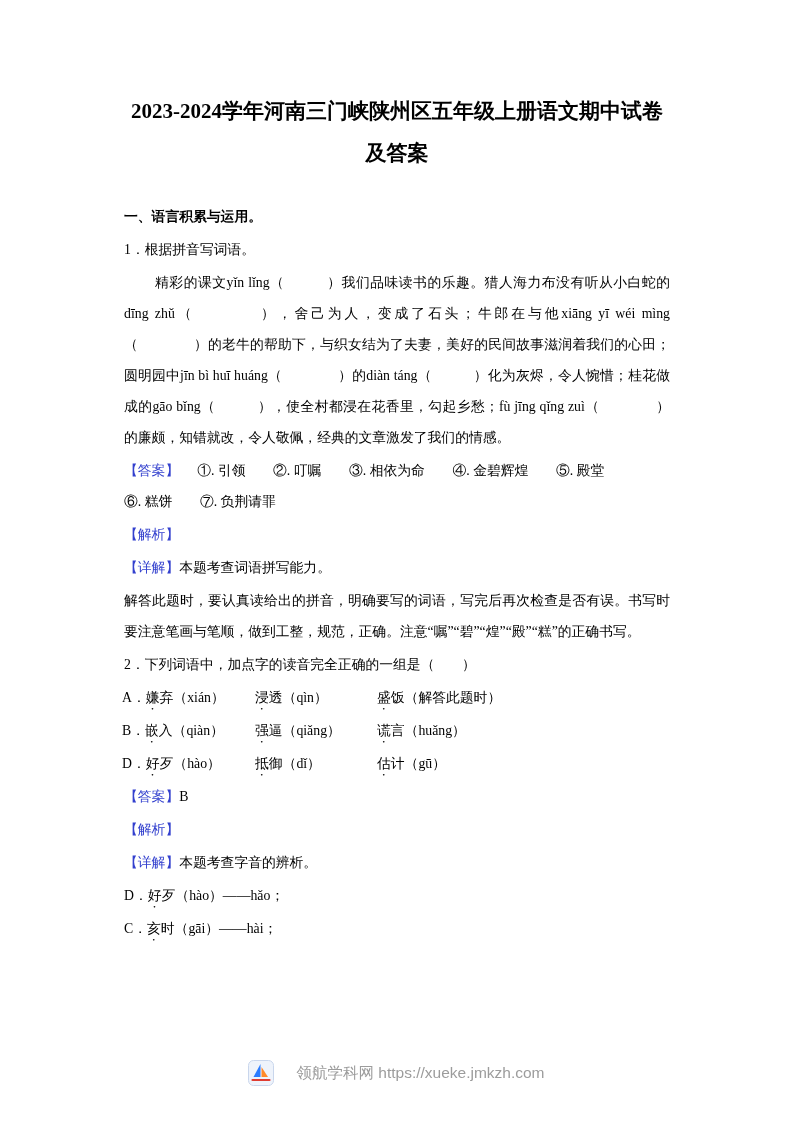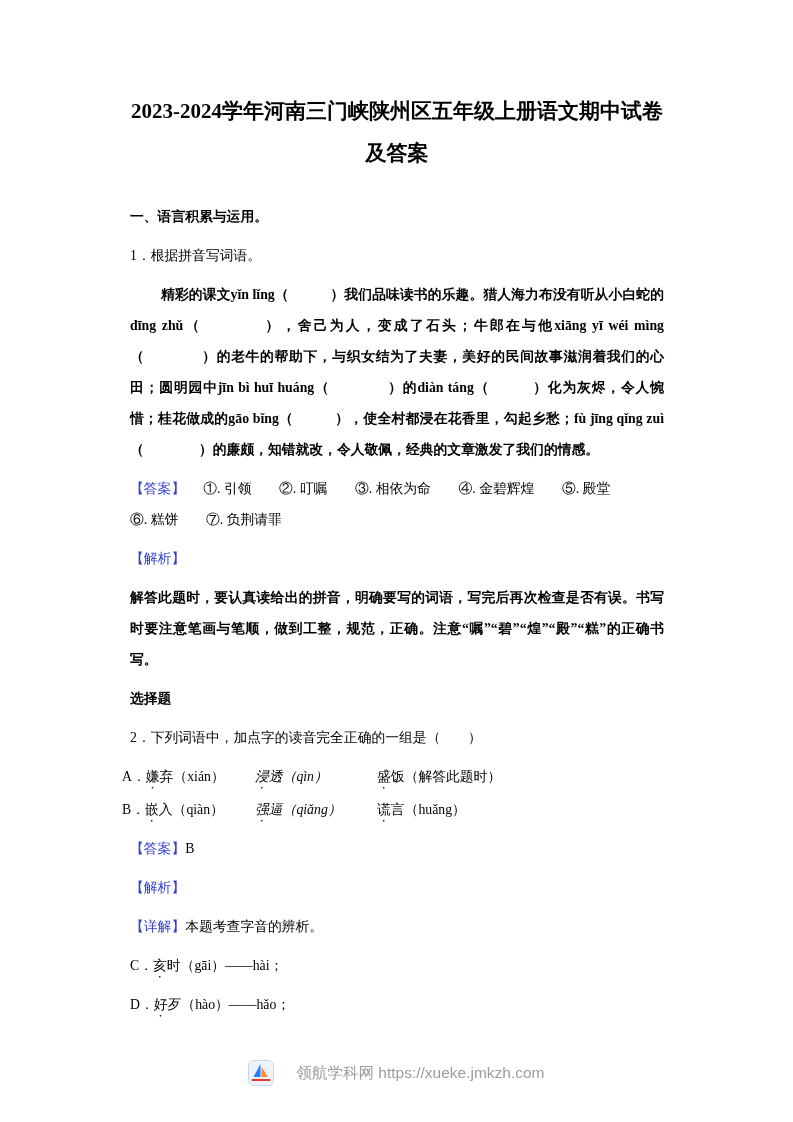--- a/index.html
+++ b/index.html
@@ -16,30 +16,30 @@
     padding: 90px 121px 12px 122px;
     overflow: hidden;
   }
   .title {
     margin: 0 0 27px 0;
     font-size: 21px;
     font-weight: 700;
     text-align: center;
     line-height: 42px;
   }
-  p.line { margin: 8px; line-height: 31px; }
+  p.line { margin: 2px; line-height: 31px; }
   .bold { font-weight: 700; }
-  .justify { text-align: justify; font-weight: bold; }
+  .justify { text-align: justify; }
   .passage { text-indent: 2.25em; }
   .marker { color: var(--marker-blue); }
   .marker.gap { margin-right: 18px; }
   .opt-row { line-height: 31px; margin: 0 0 2px 0; white-space: nowrap; }
   .cell { display: inline-block; }
   .cell.c1 { width: 133px; }
-  .cell.c2 { width: 122px; font-style: italic; }
+  .cell.c2 { width: 122px; }
   .dotchar {
     text-emphasis: filled dot;
     -webkit-text-emphasis: filled dot;
     text-emphasis-position: under right;
     -webkit-text-emphasis-position: under;
   }
   .footer {
     position: absolute; left: 0; bottom: 36px; width: 100%;
     display: flex; align-items: center; justify-content: center; gap: 22px;
     color: var(--footer-gray);
@@ -58,47 +58,50 @@
   <p class="line bold">一、语言积累与运用。</p>
 
   <p class="line">1．根据拼音写词语。</p>
 
   <p class="line justify passage">精彩的课文yǐn lǐng（　　　）我们品味读书的乐趣。猎人海力布没有听从小白蛇的dīng zhǔ（　　　　），舍己为人，变成了石头；牛郎在与他xiāng yī wéi mìng（　　　　）的老牛的帮助下，与织女结为了夫妻，美好的民间故事滋润着我们的心田；圆明园中jīn bì huī huáng（　　　　）的diàn táng（　　　）化为灰烬，令人惋惜；桂花做成的gāo bǐng（　　　），使全村都浸在花香里，勾起乡愁；fù jīng qǐng zuì（　　　　）的廉颇，知错就改，令人敬佩，经典的文章激发了我们的情感。</p>
 
   <p class="line"><span class="marker gap">【答案】</span><span>①. 引领　　②. 叮嘱　　③. 相依为命　　④. 金碧辉煌　　⑤. 殿堂</span><br><span>⑥. 糕饼　　⑦. 负荆请罪</span></p>
 
   <p class="line"><span class="marker">【解析】</span></p>
 
+  <p class="line"><span class="marker">【详解】</span><span>本题考查词语拼写能力。</span></p>
 
   <p class="line justify">解答此题时，要认真读给出的拼音，明确要写的词语，写完后再次检查是否有误。书写时要注意笔画与笔顺，做到工整，规范，正确。注意“嘱”“碧”“煌”“殿”“糕”的正确书写。</p>
 
-  <p class="line bold">选择题</p>
 
   <p class="line">2．下列词语中，加点字的读音完全正确的一组是（　　）</p>
 
   <div class="opt-row">
     <span class="cell c1"><span>A．</span><span class="dotchar">嫌</span><span>弃（xián）</span></span><span class="cell c2"><span></span><span class="dotchar">浸</span><span>透（qìn）</span></span><span class="cell c3"><span></span><span class="dotchar">盛</span><span>饭（解答此题时）</span></span>
   </div>
 
   <div class="opt-row">
     <span class="cell c1"><span>B．</span><span class="dotchar">嵌</span><span>入（qiàn）</span></span><span class="cell c2"><span></span><span class="dotchar">强</span><span>逼（qiǎng）</span></span><span class="cell c3"><span></span><span class="dotchar">谎</span><span>言（huǎng）</span></span>
   </div>
 
 
+  <div class="opt-row">
+    <span class="cell c1"><span>D．</span><span class="dotchar">好</span><span>歹（hào）</span></span><span class="cell c2"><span></span><span class="dotchar">抵</span><span>御（dǐ）</span></span><span class="cell c3"><span></span><span class="dotchar">估</span><span>计（gū）</span></span>
+  </div>
 
   <p class="line"><span class="marker">【答案】</span><span>B</span></p>
 
   <p class="line"><span class="marker">【解析】</span></p>
 
   <p class="line"><span class="marker">【详解】</span><span>本题考查字音的辨析。</span></p>
 
 
+  <p class="line"><span>D．</span><span class="dotchar">好</span><span>歹（hào）——hǎo；</span></p>
+
   <p class="line"><span>C．</span><span class="dotchar">亥</span><span>时（gāi）——hài；</span></p>
-
-  <p class="line"><span>D．</span><span class="dotchar">好</span><span>歹（hào）——hǎo；</span></p>
 
   <div class="footer">
     <span class="logo">
       <svg width="26" height="26" viewBox="0 0 26 26" aria-hidden="true">
         <rect x="0.5" y="0.5" width="25" height="25" rx="5" fill="#eef3fb" stroke="#c9d6ec"></rect>
         <path d="M12.5 4 L12.5 17 L5.5 17 Z" fill="#2b7cff"></path>
         <path d="M13.5 7 L20 17 L13.5 17 Z" fill="#ff8a2b"></path>
         <path d="M4.5 20 h17" stroke="#e03c31" stroke-width="2.2" stroke-linecap="round" fill="none"></path>
       </svg>
     </span>

